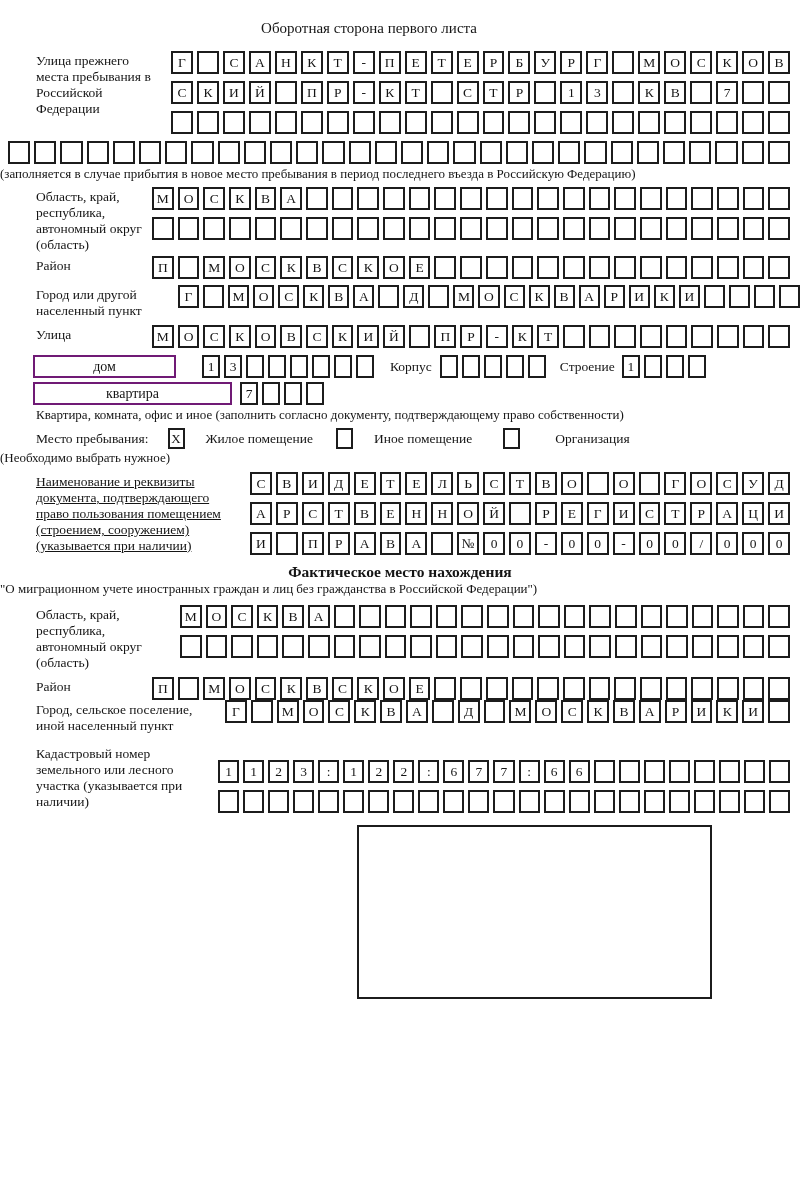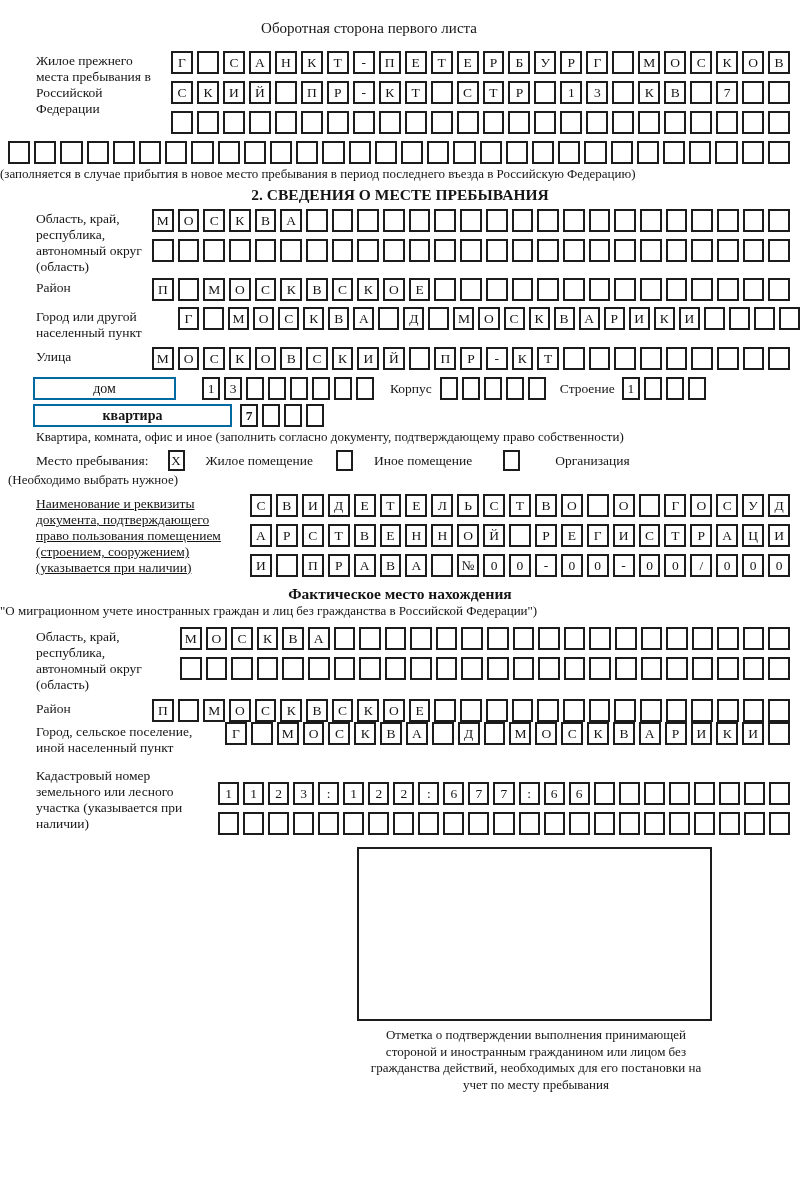--- a/index.html
+++ b/index.html
@@ -5,21 +5,21 @@
   html,body{margin:0;padding:0;background:#fff;}
   .page{position:relative;width:800px;height:1180px;background:#fff;overflow:hidden;
         font-family:"Liberation Serif","DejaVu Serif",serif;color:#151515;}
   .hdr{padding:20px 62px 0 0;text-align:center;font-size:15px;}
   .frow{display:flex;align-items:flex-start;margin-left:36px;}
   .flabel{font-size:13.5px;line-height:16px;padding-top:2px;box-sizing:border-box;padding-right:6px;}
   .rowscol{display:flex;flex-direction:column;gap:7px;}
   .cells{display:grid;gap:4px;}
   .cell{border:2px solid #1c1c1c;height:23px;box-sizing:border-box;display:flex;align-items:center;
         justify-content:center;font-size:13.5px;background:#fff;}
-  .wide-box{border:2px solid #0369a1;height:23px;box-sizing:border-box;display:flex;align-items:center;
+  .wide-box{border:2px solid #701a75;height:23px;box-sizing:border-box;display:flex;align-items:center;
         justify-content:center;font-size:14px;background:#fff;}
   .cells-sm{display:flex;gap:4px;}
   .cell-sm{border:2px solid #1c1c1c;width:18px;height:23px;box-sizing:border-box;display:flex;
         align-items:center;justify-content:center;font-size:13.5px;flex:none;background:#fff;}
   .caption{font-size:13px;text-align:left;margin-top:2px;}
   .sec-title{font-size:15.5px;font-weight:bold;text-align:center;margin-top:4px;}
   .inline-lbl{font-size:13.5px;}
   .chk{border:2px solid #1c1c1c;width:17px;height:21px;box-sizing:border-box;display:flex;
         align-items:center;justify-content:center;font-size:13px;flex:none;background:#fff;}
   .stamp-box{border:2px solid #1c1c1c;width:355px;height:174px;box-sizing:border-box;margin-left:357px;margin-top:12px;background:#fff;}
@@ -30,21 +30,21 @@
   .g565{width:565px;} .g572{width:572px;} .g782{width:782px;}
 </style>
 </head>
 <body>
 
 <div class="page">
 
   <div class="hdr">Оборотная сторона первого листа</div>
 
   <div class="frow" style="margin-top:14px;">
-    <div class="flabel w135">Жилое прежнего места пребывания в Российской Федерации</div>
+    <div class="flabel w135">Улица прежнего места пребывания в Российской Федерации</div>
     <div class="rowscol">
       <div class="cells g619" style="grid-template-columns: repeat(24, 1fr);">
           <div class="cell">Г</div>
           <div class="cell"></div>
           <div class="cell">С</div>
           <div class="cell">А</div>
           <div class="cell">Н</div>
           <div class="cell">К</div>
           <div class="cell">Т</div>
           <div class="cell">-</div>
@@ -148,21 +148,20 @@
         <div class="cell"></div>
         <div class="cell"></div>
         <div class="cell"></div>
         <div class="cell"></div>
         <div class="cell"></div>
         <div class="cell"></div>
       </div>
   </div>
   <div class="caption">(заполняется в случае прибытия в новое место пребывания в период последнего въезда в Российскую Федерацию)</div>
 
-  <div class="sec-title">2. СВЕДЕНИЯ О МЕСТЕ ПРЕБЫВАНИЯ</div>
 
   <div class="frow" style="margin-top:5px;">
     <div class="flabel w116">Область, край, республика, автономный округ (область)</div>
     <div class="rowscol">
       <div class="cells g638" style="grid-template-columns: repeat(25, 1fr);">
           <div class="cell">М</div>
           <div class="cell">О</div>
           <div class="cell">С</div>
           <div class="cell">К</div>
           <div class="cell">В</div>
@@ -332,41 +331,41 @@
       </div>
     <div class="inline-lbl" style="margin-left:14px;">Строение</div>
     <div class="cells-sm" style="margin-left:7px;">
         <div class="cell-sm">1</div>
         <div class="cell-sm"></div>
         <div class="cell-sm"></div>
         <div class="cell-sm"></div>
       </div>
   </div>
 
-  <div class="frow" style="margin-left:33px;margin-top:4px;align-items:center;font-weight:bold;">
+  <div class="frow" style="margin-left:33px;margin-top:4px;align-items:center;">
     <div class="wide-box" style="width:199px;">квартира</div>
     <div class="cells-sm" style="margin-left:8px;">
         <div class="cell-sm">7</div>
         <div class="cell-sm"></div>
         <div class="cell-sm"></div>
         <div class="cell-sm"></div>
       </div>
   </div>
   <div class="caption" style="text-align:left;margin-left:36px;">Квартира, комната, офис и иное (заполнить согласно документу, подтверждающему право собственности)</div>
 
   <div class="frow" style="margin-top:5px;align-items:center;gap:11px;">
     <div class="inline-lbl">Место пребывания:</div>
     <div class="chk" style="margin-left:8px;">X</div>
     <div class="inline-lbl" style="margin-left:10px;">Жилое помещение</div>
     <div class="chk" style="margin-left:12px;"></div>
     <div class="inline-lbl" style="margin-left:10px;">Иное помещение</div>
     <div class="chk" style="margin-left:20px;"></div>
     <div class="inline-lbl" style="margin-left:24px;">Организация</div>
   </div>
-  <div class="caption" style="margin-top:1px;margin-left:8px;">(Необходимо выбрать нужное)</div>
+  <div class="caption" style="margin-top:1px;">(Необходимо выбрать нужное)</div>
 
   <div class="frow" style="margin-top:6px;">
     <div class="flabel w214">Наименование и реквизиты документа, подтверждающего право пользования помещением (строением, сооружением) (указывается при наличии)</div>
     <div class="rowscol">
       <div class="cells g540" style="grid-template-columns: repeat(21, 1fr);">
           <div class="cell">С</div>
           <div class="cell">В</div>
           <div class="cell">И</div>
           <div class="cell">Д</div>
           <div class="cell">Е</div>
@@ -606,15 +605,14 @@
           <div class="cell"></div>
           <div class="cell"></div>
           <div class="cell"></div>
           <div class="cell"></div>
           <div class="cell"></div>
         </div>
     </div>
   </div>
 
   <div class="stamp-box"></div>
-  <div class="stamp-cap">Отметка о подтверждении выполнения принимающей стороной и иностранным гражданином или лицом без гражданства действий, необходимых для его постановки на учет по месту пребывания</div>
 
 </div>
 
 </body></html>

